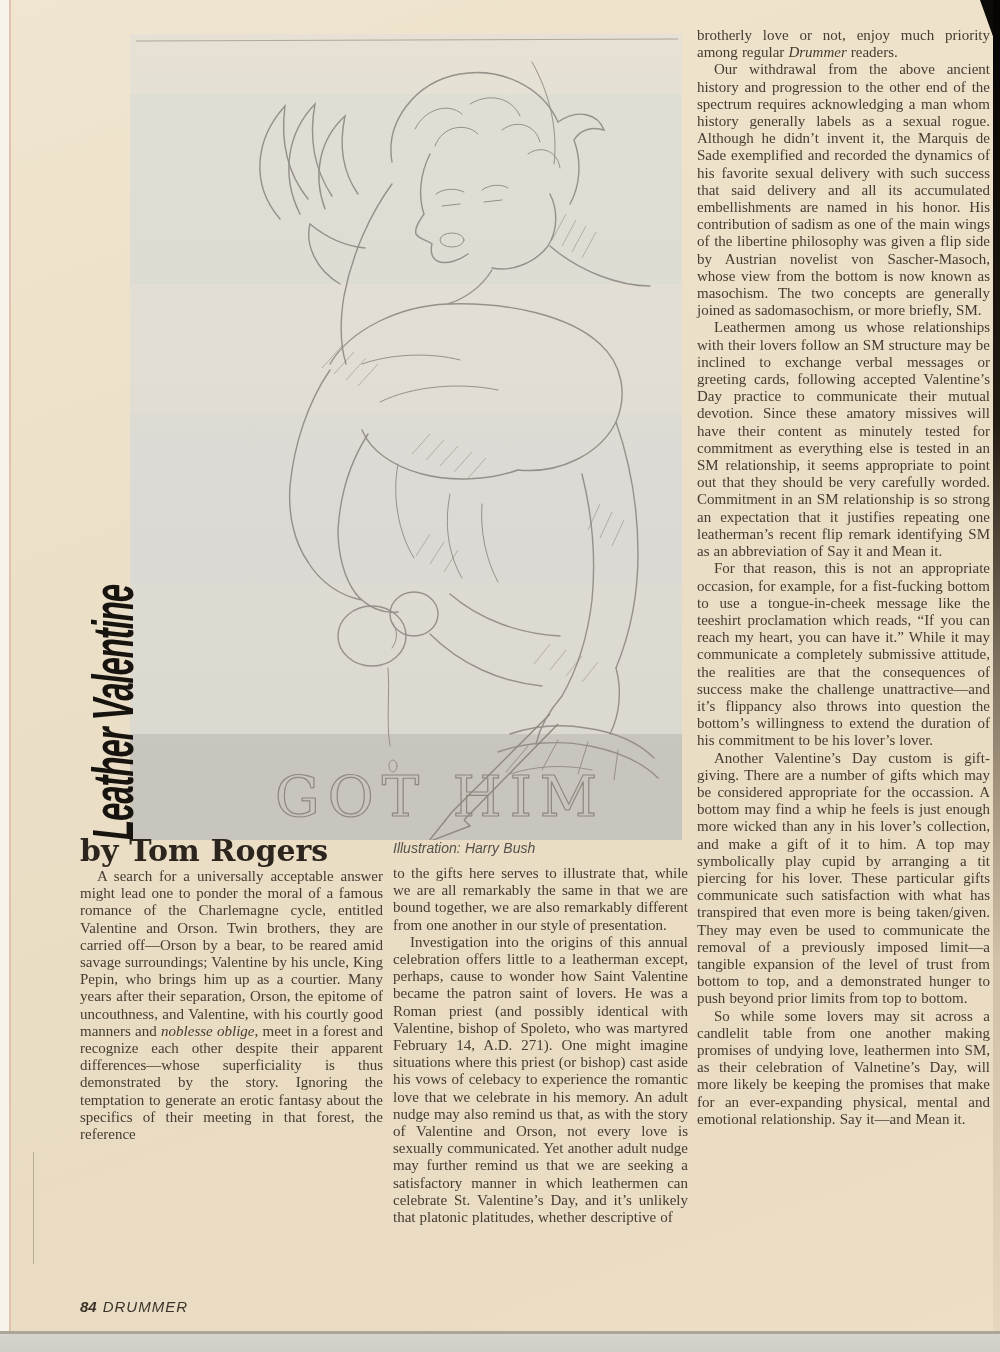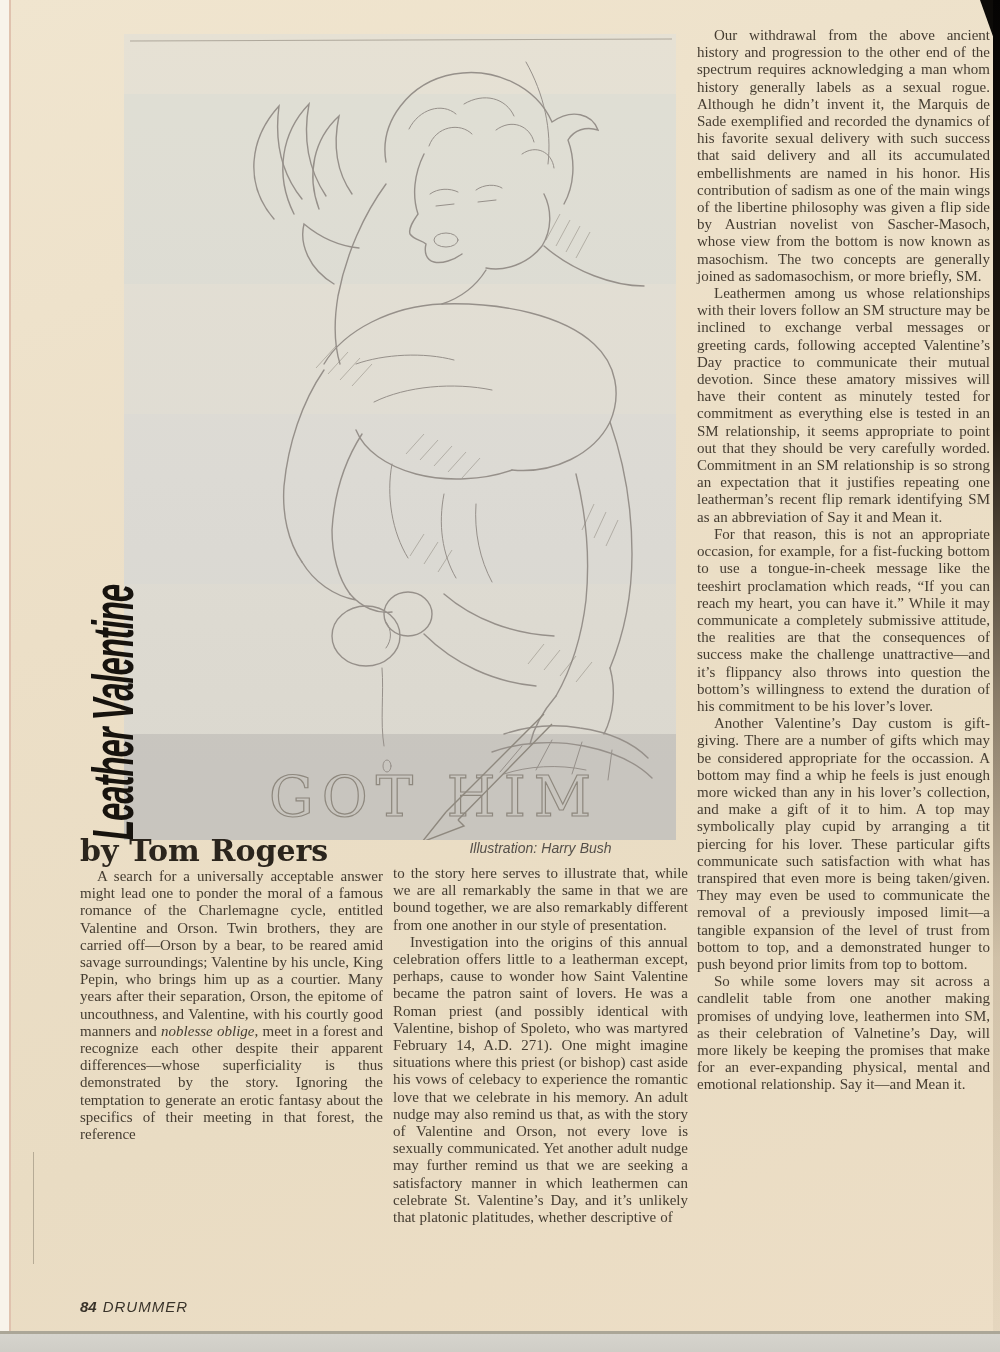--- a/index.html
+++ b/index.html
@@ -8,41 +8,41 @@
         font-family:"Liberation Serif",serif;color:#443c31;}
   
   .left-strip{position:absolute;left:0;top:0;width:9px;height:1331px;background:#f8f3ea;border-right:2px solid #e0c2ae;}
   .crease{position:absolute;left:33px;top:1152px;width:1px;height:112px;background:rgba(90,80,65,.35);}
   .corner-wedge{position:absolute;top:0;right:0;width:0;height:0;border-top:56px solid #0d0b08;border-left:20px solid transparent;}
   .right-strip{position:absolute;top:0;right:0;width:7px;height:1331px;
         background:linear-gradient(180deg,#050403 0%,#231c13 32%,rgba(70,56,40,.6) 52%,rgba(140,120,95,.28) 72%,rgba(175,160,135,.12) 100%);}
   .bottom-strip{position:absolute;left:0;top:1331px;width:1000px;height:21px;
         background:linear-gradient(180deg,#aba697 0 3px,#d6d4cd 3px,#cfcdc6 100%);}
   
-  .illo-box{position:absolute;left:124px;top:34px;width:552px;height:806px;
+  .illo-box{position:absolute;left:130px;top:34px;width:552px;height:806px;
         background:linear-gradient(180deg,#e6e1d4 0%,#dfdcd3 55%,#dad7ce 100%);}
   .illo-box svg{display:block;width:552px;height:806px;}
   
   .vtitle-anchor{position:absolute;left:142px;top:840px;width:0;height:0;}
   .vtitle-anchor span{position:absolute;left:0;bottom:0;transform-origin:left bottom;
         transform:rotate(-90deg) scaleX(0.57);white-space:nowrap;
         font-family:"Liberation Sans",sans-serif;font-weight:bold;font-style:italic;
         font-size:58px;line-height:1;letter-spacing:-2px;color:#17130e;}
   
   .col{position:absolute;text-align:justify;font-size:15px;line-height:17.2px;
         color:#443c31;hyphens:auto;-webkit-hyphens:auto;word-spacing:.02em;}
   .col p{margin:0;text-indent:17px;}
   .col p.noindent{text-indent:0;}
   .col-left{left:80px;top:838px;width:303px;}
   .col-mid{left:393px;top:840px;width:295px;}
   .col-right{left:697px;top:27px;width:293px;}
   .byline{font-family:"DejaVu Serif",serif;font-weight:bold;font-size:30px;line-height:26px;
         color:#2b251d;margin:0 0 4px 0;text-align:left;}
   .credit{font-family:"Liberation Sans",sans-serif;font-style:italic;font-size:14px;
-        color:#55504a;text-align:center;margin:0 0 9px 0;line-height:16px;}
+        color:#55504a;text-align:left;margin:0 0 9px 0;line-height:16px;}
   .ital{font-style:italic;}
   .footer{position:absolute;left:80px;top:1298px;font-family:"Liberation Sans",sans-serif;
         font-style:italic;font-size:15px;color:#39332a;}
   .footer .num{font-weight:bold;margin-right:6px;text-align:center;}
   .footer .mag{letter-spacing:1px;}
 </style>
 </head>
 <body>
 
 <div id="page">
@@ -131,25 +131,26 @@
     <span>Leather Valentine</span>
   </div>
 
   <div class="col col-left">
     <h2 class="byline">by Tom Rogers</h2>
     <p><span>A search for a universally acceptable answer might lead one to ponder the moral of a famous romance of the Charlemagne cycle, entitled Valentine and Orson. Twin brothers, they are carried off—Orson by a bear, to be reared amid savage surroundings; Valentine by his uncle, King Pepin, who brings him up as a courtier. Many years after their separation, Orson, the epitome of uncouthness, and Valentine, with his courtly good manners and </span><span class="ital">noblesse oblige</span><span>, meet in a forest and recognize each other despite their apparent differences—whose superficiality is thus demonstrated by the story. Ignoring the temptation to generate an erotic fantasy about the specifics of their meeting in that forest, the reference</span></p>
   </div>
 
   <div class="col col-mid">
     <div class="credit">Illustration: Harry Bush</div>
-    <p class="noindent">to the story here serves to illustrate that, while we are all remarkably the same in that we are bound together, we are also remarkably different from one another in our style of presentation.</p>
+    <p class="noindent">to the gifts here serves to illustrate that, while we are all remarkably the same in that we are bound together, we are also remarkably different from one another in our style of presentation.</p>
     <p>Investigation into the origins of this annual celebration offers little to a leatherman except, perhaps, cause to wonder how Saint Valentine became the patron saint of lovers. He was a Roman priest (and possibly identical with Valentine, bishop of Spoleto, who was martyred February 14, A.D. 271). One might imagine situations where this priest (or bishop) cast aside his vows of celebacy to experience the romantic love that we celebrate in his memory. An adult nudge may also remind us that, as with the story of Valentine and Orson, not every love is sexually communicated. Yet another adult nudge may further remind us that we are seeking a satisfactory manner in which leathermen can celebrate St. Valentine’s Day, and it’s unlikely that platonic platitudes, whether descriptive of</p>
   </div>
 
   <div class="col col-right">
+    <p class="noindent"><span>brotherly love or not, enjoy much priority among regular </span><span class="ital">Drummer</span><span> readers.</span></p>
     <p>Our withdrawal from the above ancient history and progression to the other end of the spectrum requires acknowledging a man whom history generally labels as a sexual rogue. Although he didn’t invent it, the Marquis de Sade exemplified and recorded the dynamics of his favorite sexual delivery with such success that said delivery and all its accumulated embellishments are named in his honor. His contribution of sadism as one of the main wings of the libertine philosophy was given a flip side by Austrian novelist von Sascher-Masoch, whose view from the bottom is now known as masochism. The two concepts are generally joined as sadomasochism, or more briefly, SM.</p>
     <p>Leathermen among us whose relationships with their lovers follow an SM structure may be inclined to exchange verbal messages or greeting cards, following accepted Valentine’s Day practice to communicate their mutual devotion. Since these amatory missives will have their content as minutely tested for commitment as everything else is tested in an SM relationship, it seems appropriate to point out that they should be very carefully worded. Commitment in an SM relationship is so strong an expectation that it justifies repeating one leatherman’s recent flip remark identifying SM as an abbreviation of Say it and Mean it.</p>
     <p>For that reason, this is not an appropriate occasion, for example, for a fist-fucking bottom to use a tongue-in-cheek message like the teeshirt proclamation which reads, “If you can reach my heart, you can have it.” While it may communicate a completely submissive attitude, the realities are that the consequences of success make the challenge unattractive—and it’s flippancy also throws into question the bottom’s willingness to extend the duration of his commitment to be his lover’s lover.</p>
     <p>Another Valentine’s Day custom is gift-giving. There are a number of gifts which may be considered appropriate for the occassion. A bottom may find a whip he feels is just enough more wicked than any in his lover’s collection, and make a gift of it to him. A top may symbolically play cupid by arranging a tit piercing for his lover. These particular gifts communicate such satisfaction with what has transpired that even more is being taken/given. They may even be used to communicate the removal of a previously imposed limit—a tangible expansion of the level of trust from bottom to top, and a demonstrated hunger to push beyond prior limits from top to bottom.</p>
     <p>So while some lovers may sit across a candlelit table from one another making promises of undying love, leathermen into SM, as their celebration of Valnetine’s Day, will more likely be keeping the promises that make for an ever-expanding physical, mental and emotional relationship. Say it—and Mean it.</p>
   </div>
 
   <div class="footer">
     <span class="num">84</span><span class="mag">DRUMMER</span>
   </div>

